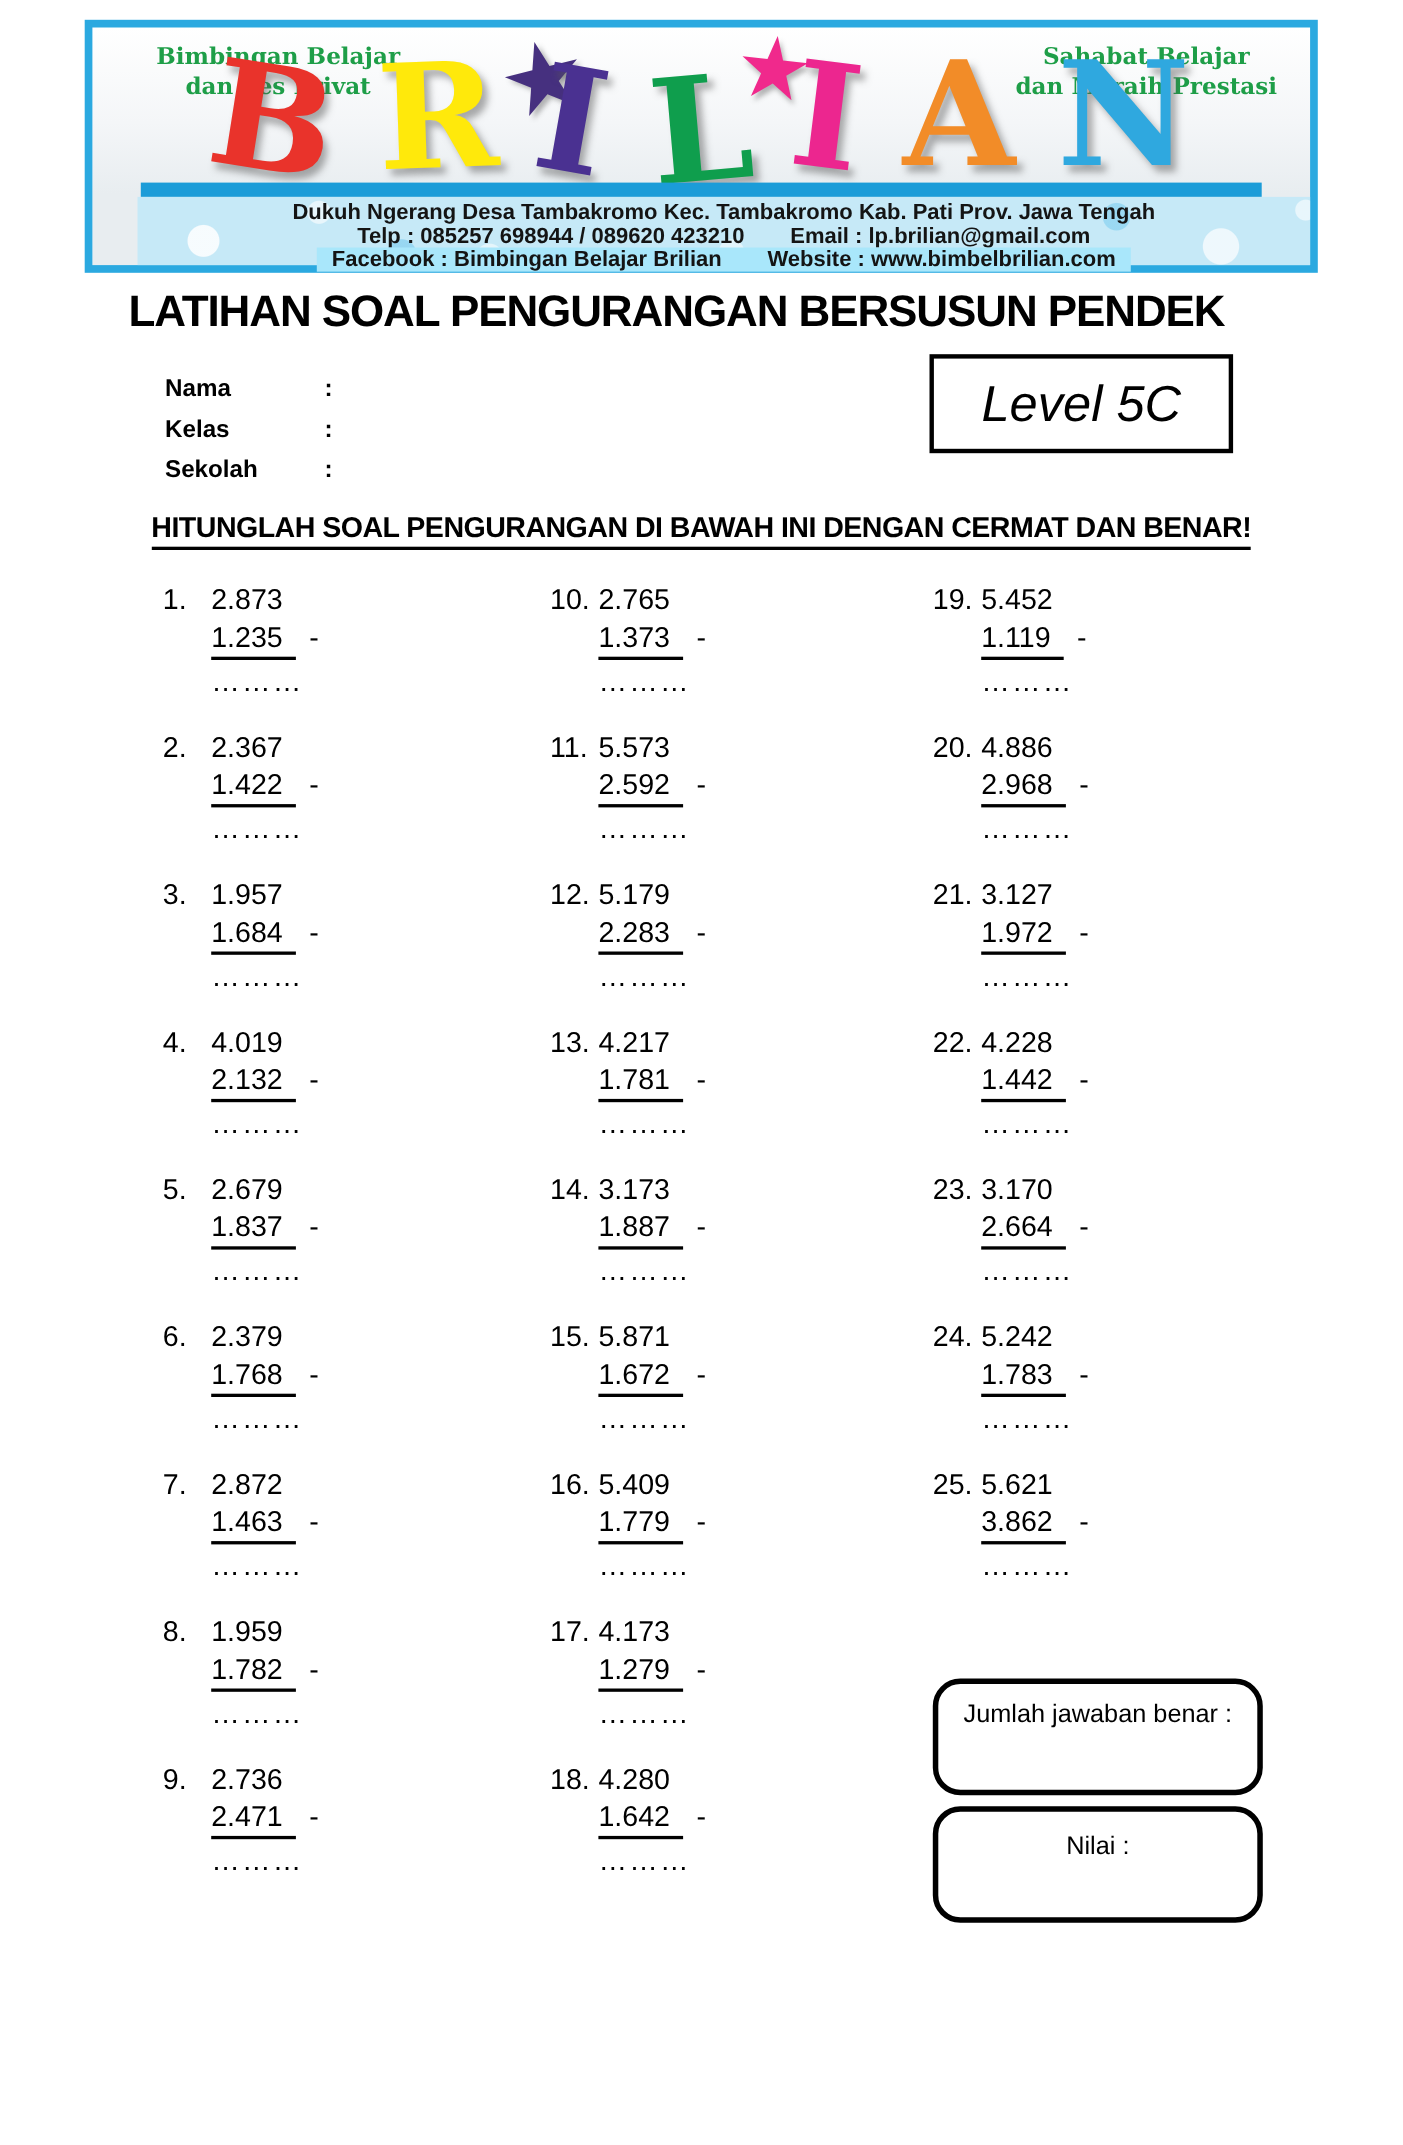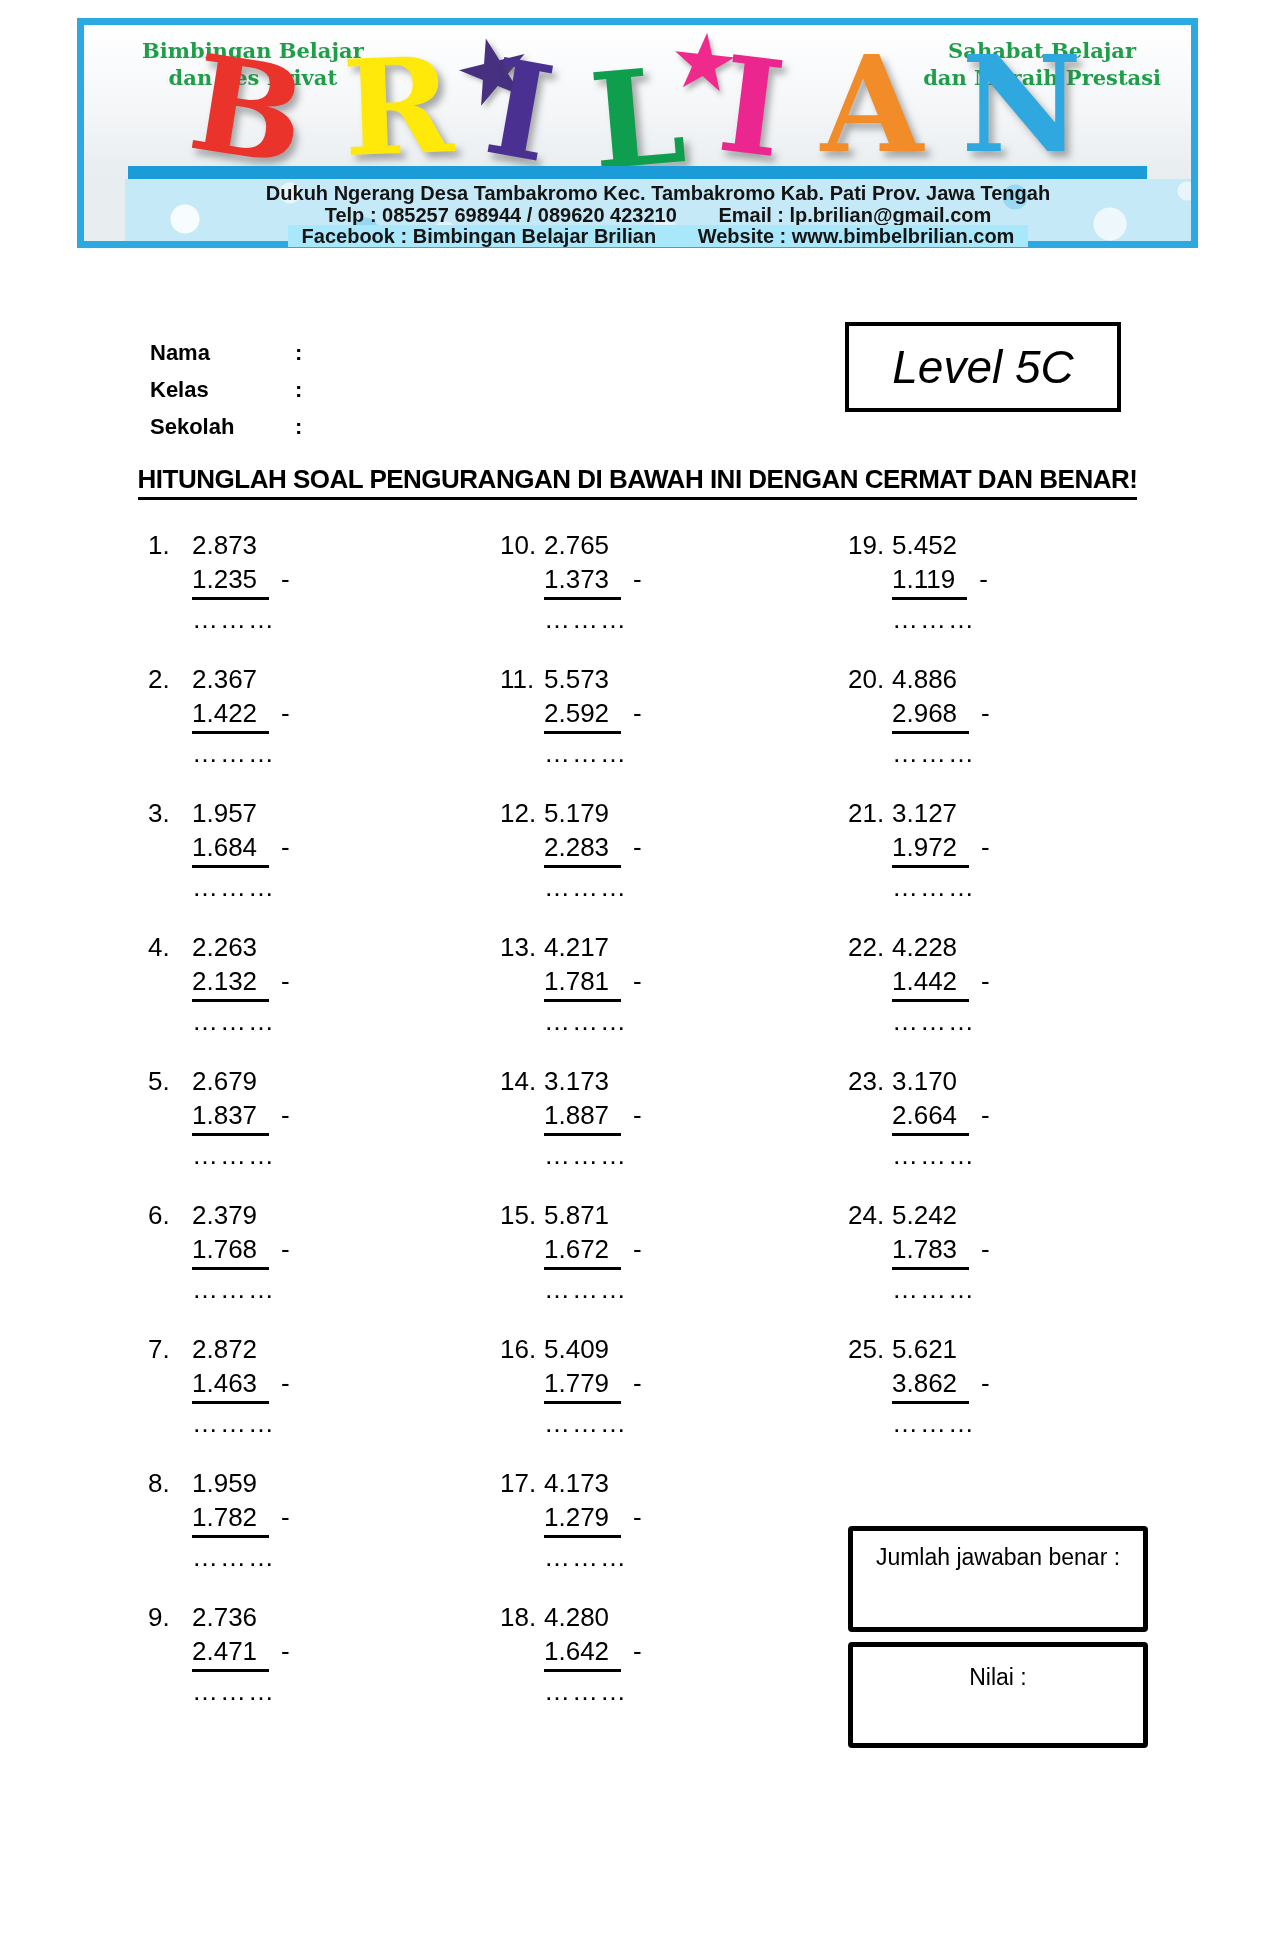--- a/index.html
+++ b/index.html
@@ -97,21 +97,21 @@
   .p-line { display:flex; align-items:baseline; font-size:26px; }
   .p-num  { width:44px; flex:none; }
   .p-line1 { height:34px; }
   .p-line2 { height:40px; }
   .p-sub   { border-bottom:3px solid #000; padding:0 12px 2px 0; }
   .p-minus { margin-left:12px; }
   .p-line3 { height:26px; letter-spacing:2px; }
 
   
   .score-box, .grade-box {
-    width:300px; height:106px; border:5px solid #000; border-radius:4px;
+    width:300px; height:106px; border:5px solid #000; border-radius:25px;
     text-align:center; font-size:23px;
   }
   .score-box { margin-top:92px; padding-top:13px; }
   .grade-box { margin-top:10px; padding-top:17px; }
 </style>
 </head>
 <body>
 
 <div id="page">
 
@@ -143,20 +143,21 @@
       </div>
       <div class="band-line social-line">
         <span class="hl">
           <span class="seg">Facebook : Bimbingan Belajar Brilian</span>
           <span class="seg">Website : www.bimbelbrilian.com</span>
         </span>
       </div>
     </div>
   </div>
 
+  <div class="title">LATIHAN SOAL PENGURANGAN BERSUSUN PENDEK</div>
 
   <div class="fields">
     <div class="field-row">
       <span class="field-label">Nama</span><span>:</span>
     </div>
     <div class="field-row">
       <span class="field-label">Kelas</span><span>:</span>
     </div>
     <div class="field-row">
       <span class="field-label">Sekolah</span><span>:</span>
@@ -215,21 +216,21 @@
       </div>
       <div class="p-line p-line3">
         <span class="p-num"></span>
         <span>………</span>
       </div>
     </div>
 
     <div class="problem">
       <div class="p-line p-line1">
         <span class="p-num">4.</span>
-        <span>2.263</span>
+        <span>4.019</span>
       </div>
       <div class="p-line p-line2">
         <span class="p-num"></span>
         <span class="p-sub">2.132</span>
         <span class="p-minus">-</span>
       </div>
       <div class="p-line p-line3">
         <span class="p-num"></span>
         <span>………</span>
       </div>

